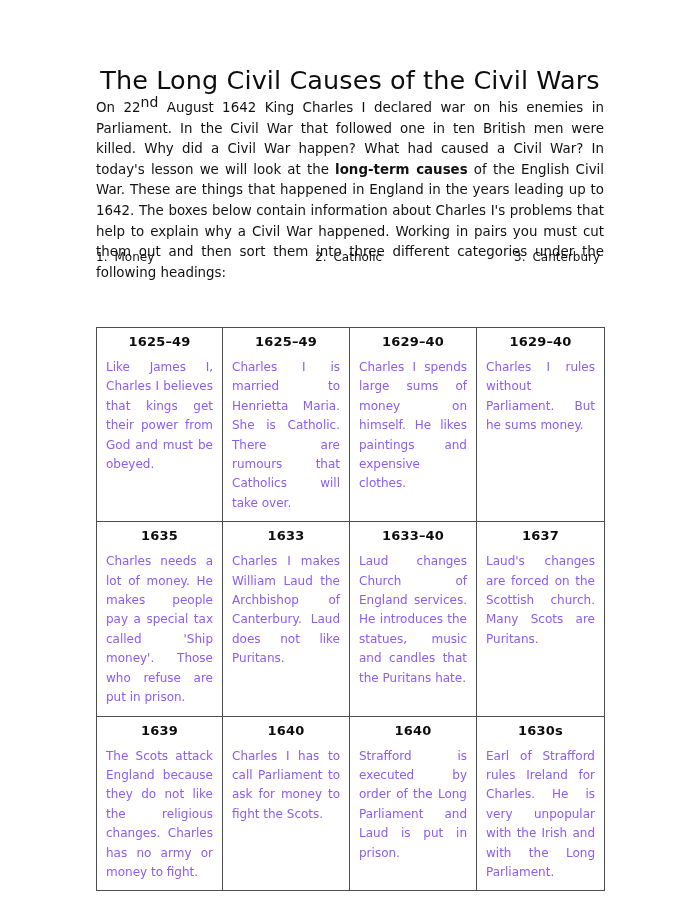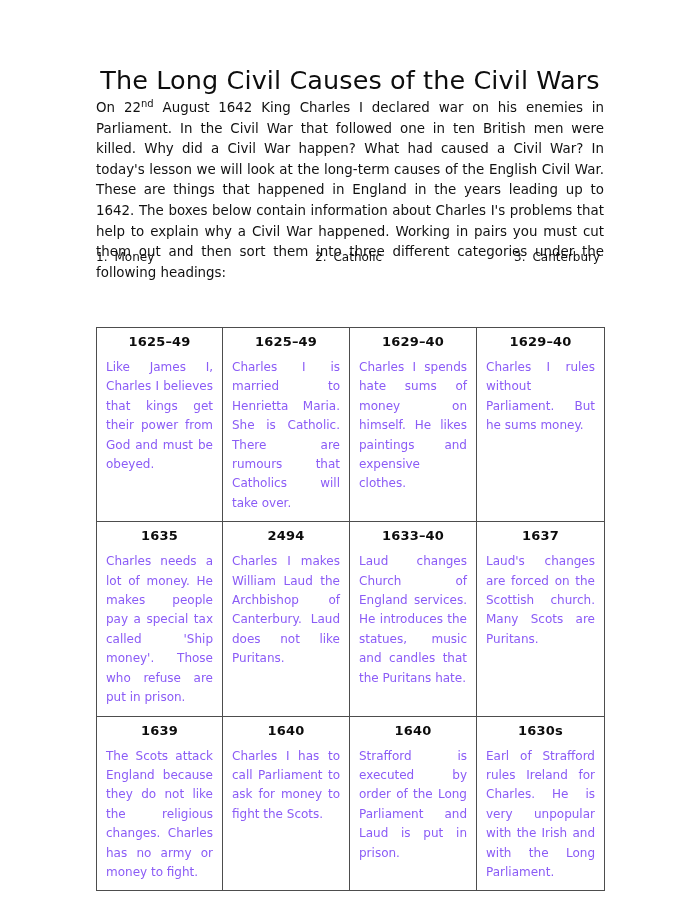--- a/index.html
+++ b/index.html
@@ -42,25 +42,25 @@
     left: 96px;
     top: 98px;
     width: 508px;
     font-size: 13.4px;
     line-height: 20.6px;
     text-align: justify;
     text-justify: inter-word;
     color: #111111;
   }
   .intro sup {
-    font-size: 10px;
+    font-size: 14px;
     vertical-align: super;
     line-height: 0;
   }
-  .intro b { font-weight: 400; }
+  .intro b { font-weight: 700; }
 
   
   .headings {
     position: absolute;
     left: 96px;
     top: 250px;
     width: 508px;
     height: 20px;
     font-size: 12px;
     color: #111111;
@@ -192,40 +192,40 @@
         </td>
         <td>
           <div class="cell">
             <div class="cell-date">1625–49</div>
             <div class="cell-text">Charles I is married to Henrietta Maria. She is Catholic. There are rumours that Catholics will take over.</div>
           </div>
         </td>
         <td>
           <div class="cell">
             <div class="cell-date">1629–40</div>
-            <div class="cell-text">Charles I spends hate sums of money on himself. He likes paintings and expensive clothes.</div>
+            <div class="cell-text">Charles I spends large sums of money on himself. He likes paintings and expensive clothes.</div>
           </div>
         </td>
         <td>
           <div class="cell">
             <div class="cell-date">1629–40</div>
             <div class="cell-text">Charles I rules without Parliament. But he sums money.</div>
           </div>
         </td>
       </tr>
       <tr class="row2">
         <td>
           <div class="cell">
             <div class="cell-date">1635</div>
             <div class="cell-text">Charles needs a lot of money. He makes people pay a special tax called 'Ship money'. Those who refuse are put in prison.</div>
           </div>
         </td>
         <td>
           <div class="cell">
-            <div class="cell-date">2494</div>
+            <div class="cell-date">1633</div>
             <div class="cell-text">Charles I makes William Laud the Archbishop of Canterbury. Laud does not like Puritans.</div>
           </div>
         </td>
         <td>
           <div class="cell">
             <div class="cell-date">1633–40</div>
             <div class="cell-text">Laud changes Church of England services. He introduces the statues, music and candles that the Puritans hate.</div>
           </div>
         </td>
         <td>

